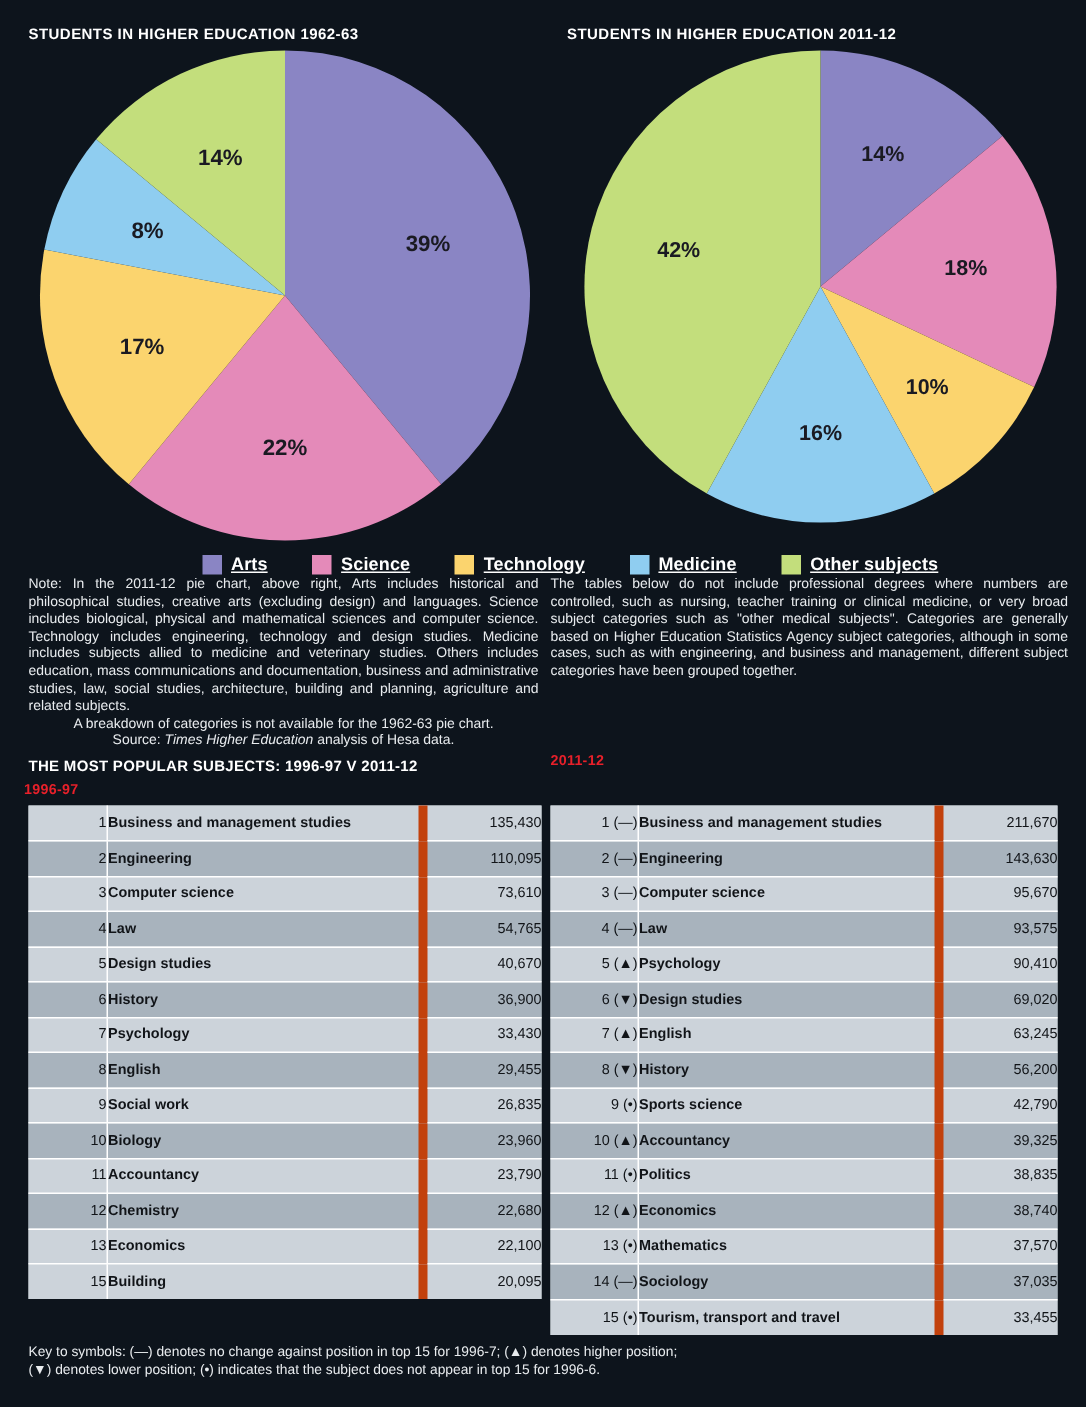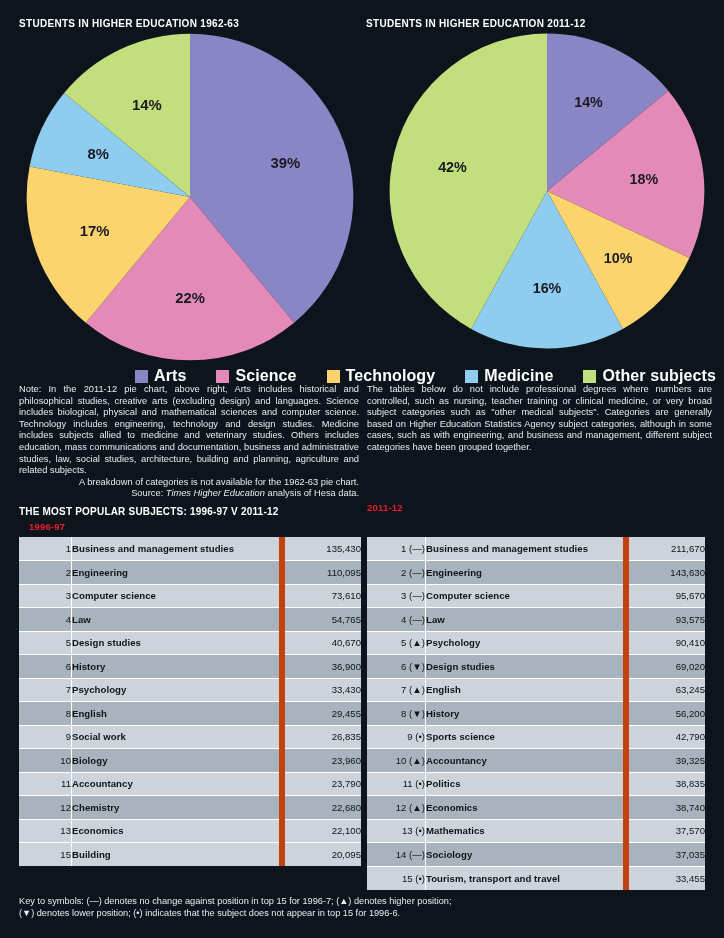--- a/index.html
+++ b/index.html
@@ -26,21 +26,21 @@
   .chart-title {
     position: absolute;
     font-size: 10px;
     font-weight: bold;
     letter-spacing: 0.3px;
     color: #ffffff;
     text-transform: uppercase;
     font-family: "Liberation Sans", sans-serif;
   }
   #title-left  { left: 19px;  top: 18px; }
-  #title-right { left: 366px; top: 18px; }
+  #title-right { left: 378px; top: 18px; }
 
   
   .pie-wrap { position: absolute; }
   #pie-left  { left: 25px;  top: 32px;  width: 330px; height: 330px; }
   #pie-right { left: 388px; top: 32px;  width: 318px; height: 318px; }
   .pie-wrap svg { display: block; width: 100%; height: 100%; }
   .slice-label {
     font-family: "Liberation Sans", sans-serif;
     font-weight: bold;
     font-size: 9px;
@@ -63,60 +63,61 @@
     align-items: center;
     gap: 6px;
   }
   .legend-swatch {
     width: 13px;
     height: 13px;
     display: block;
     flex: none;
   }
   .legend-label {
-    font-size: 16px;
+    font-size: 12px;
     font-weight: bold;
     color: #ffffff;
     white-space: nowrap;
     letter-spacing: 0.1px;
+    text-decoration: underline;
   }
 
   
   .note-col {
     position: absolute;
     font-size: 9.3px;
     line-height: 11.6px;
     color: #e9ecef;
     font-family: "Liberation Sans", sans-serif;
   }
   #note-left  { left: 19px;  top: 384px; width: 340px; }
   #note-right { left: 367px; top: 384px; width: 345px; }
   .note-p { margin: 0; text-align: justify; }
-  .note-p.nojust { text-align: right; }
+  .note-p.nojust { text-align: center; }
   .ital { font-style: italic; margin-top: 29px; }
 
   
   #tables-heading {
     position: absolute;
     left: 19px;
     top: 506px;
     font-size: 10px;
     font-weight: bold;
     color: #ffffff;
     letter-spacing: 0.2px;
     text-transform: uppercase;
   }
   .year-label {
     position: absolute;
     font-size: 9.5px;
     font-weight: bold;
     color: #e8202a;
     letter-spacing: 0.2px;
   }
-  #year-left  { left: 29px;  top: 521px; }
+  #year-left  { left: 16px;  top: 521px; }
   #year-right { left: 367px; top: 502px; }
 
   .rank-table {
     position: absolute;
     border-collapse: collapse;
     table-layout: fixed;
     background: #c8cfd6;
   }
   #table-left  { left: 19px;  top: 537px; width: 342px; }
   #table-right { left: 367px; top: 537px; width: 338px; }

